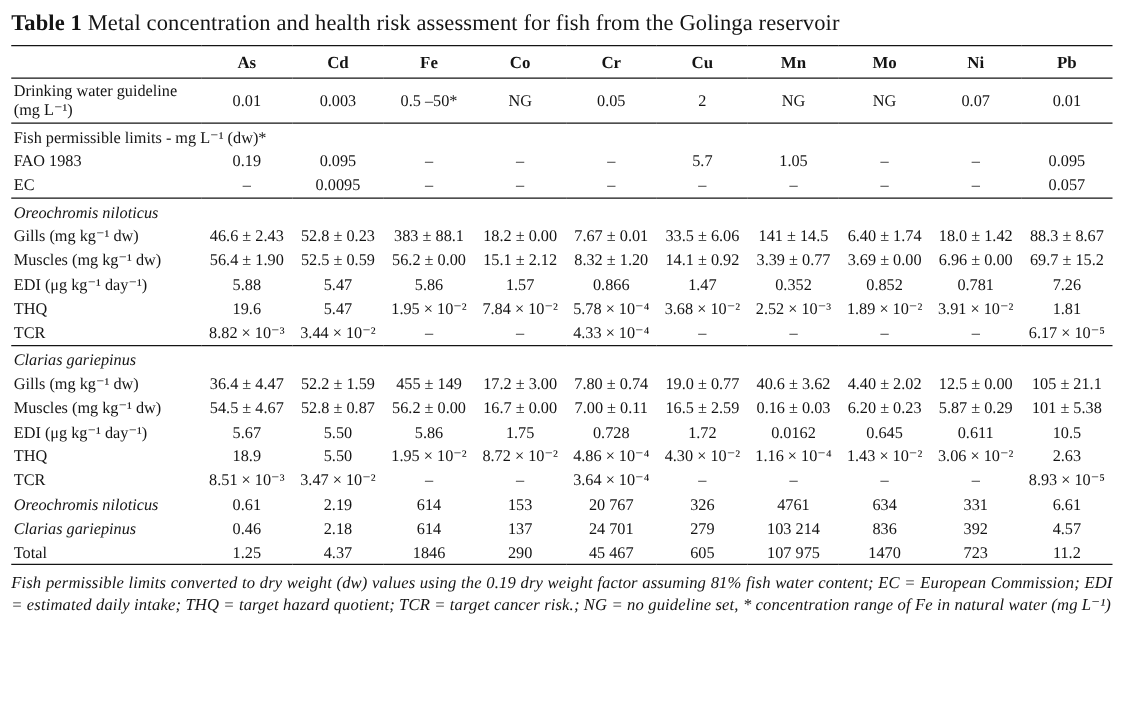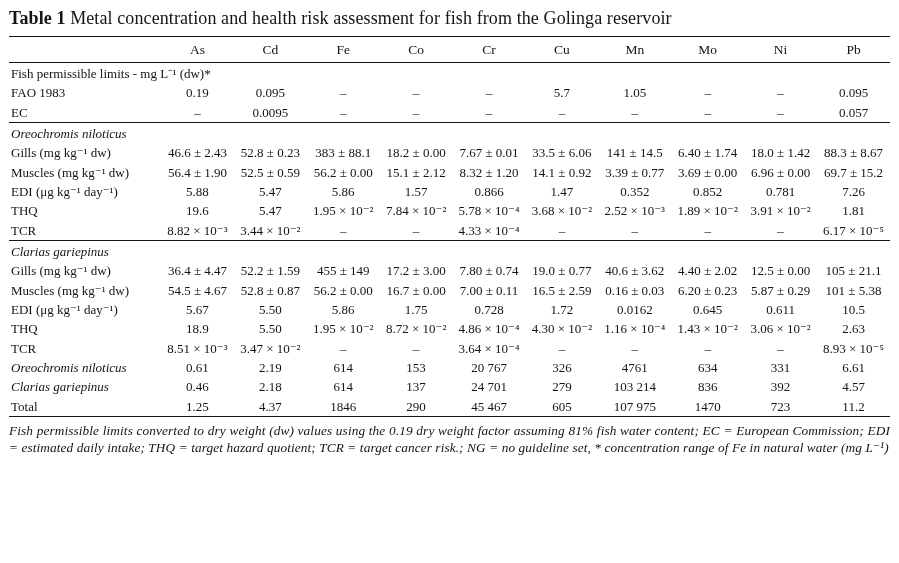--- a/index.html
+++ b/index.html
@@ -37,32 +37,33 @@
     font-weight: normal;
     vertical-align: middle;
     text-align: center;
     overflow: hidden;
     white-space: normal;
   }
   thead th {
     border-bottom: 1px solid #141414;
     padding: 5px 1px 4px 1px;
     font-size: 13.5px;
+    font-weight: bold;
   }
   thead th:first-child { text-align: left; }
   td.row-label {
     text-align: left;
     padding-left: 2px;
   }
   td.section-header {
     text-align: left;
     padding-left: 2px;
     padding-top: 3px;
   }
-  tr.rule-top td { border-top: 1px solid #141414; font-family: Liberation Serif, serif; }
+  tr.rule-top td { border-top: 1px solid #141414; }
   .italic { font-style: italic; }
   .footnote {
     font-size: 13.3px;
     line-height: 1.32;
     text-align: justify;
     margin-top: 5px;
     letter-spacing: 0.1px;
     font-style: italic;
   }
 </style>
@@ -97,20 +98,33 @@
         <th>Co</th>
         <th>Cr</th>
         <th>Cu</th>
         <th>Mn</th>
         <th>Mo</th>
         <th>Ni</th>
         <th>Pb</th>
       </tr>
   </thead>
   <tbody>
+      <tr>
+        <td class="row-label">Drinking water guideline (mg L⁻¹)</td>
+        <td>0.01</td>
+        <td>0.003</td>
+        <td>0.5 –50*</td>
+        <td>NG</td>
+        <td>0.05</td>
+        <td>2</td>
+        <td>NG</td>
+        <td>NG</td>
+        <td>0.07</td>
+        <td>0.01</td>
+      </tr>
       <tr class="rule-top">
         <td colspan="11" class="section-header">Fish permissible limits - mg L⁻¹ (dw)*</td>
       </tr>
       <tr>
         <td class="row-label">FAO 1983</td>
         <td>0.19</td>
         <td>0.095</td>
         <td>–</td>
         <td>–</td>
         <td>–</td>

